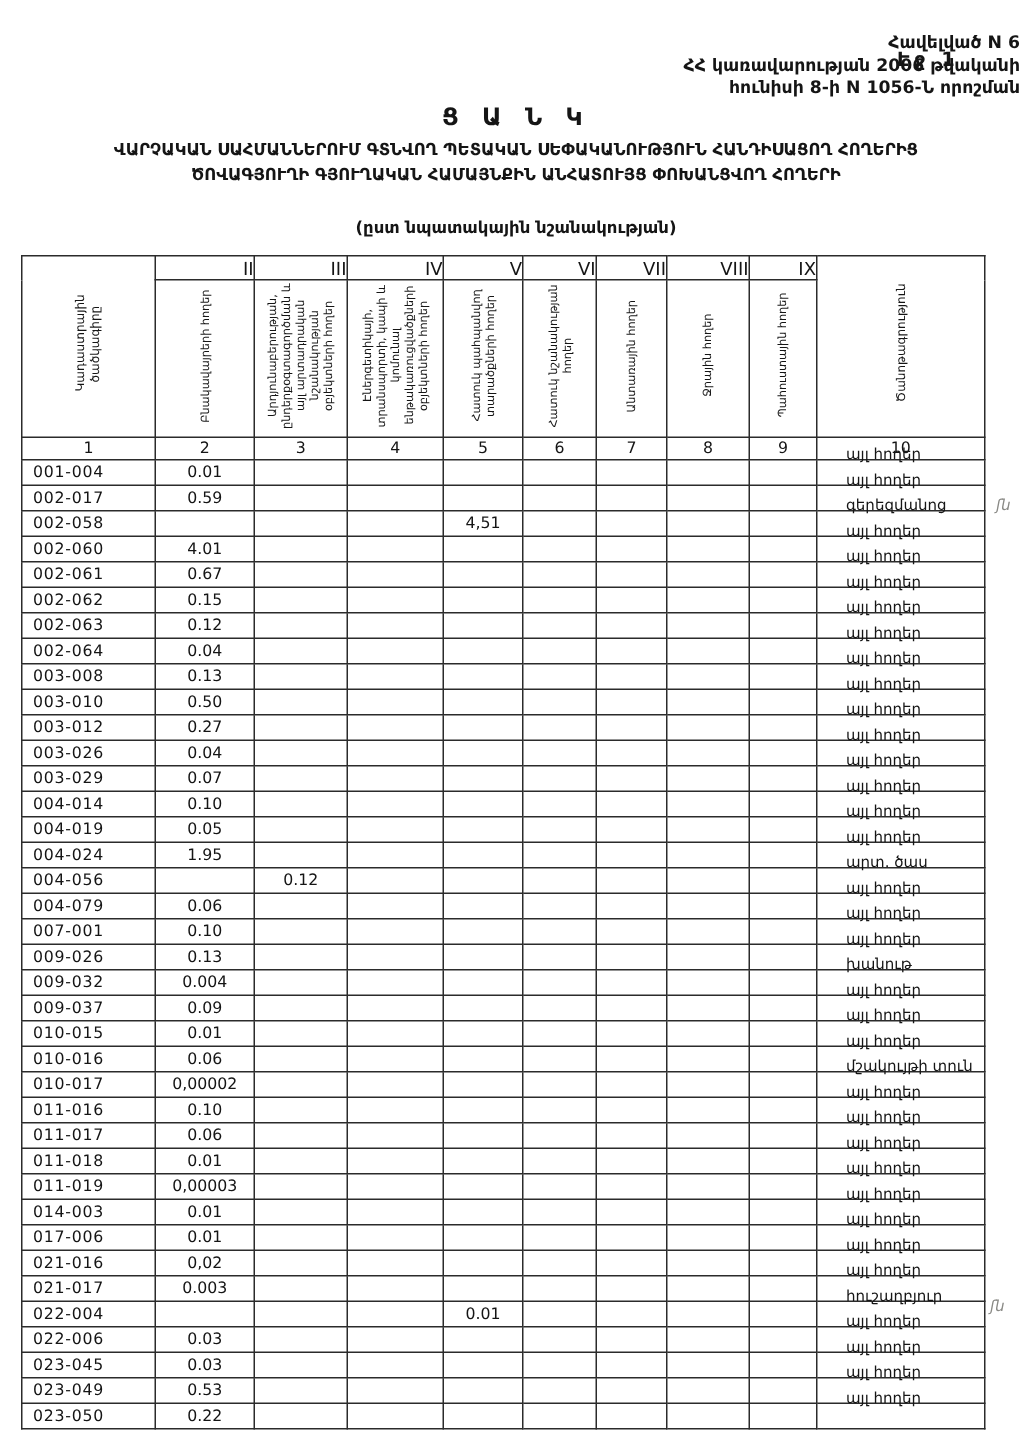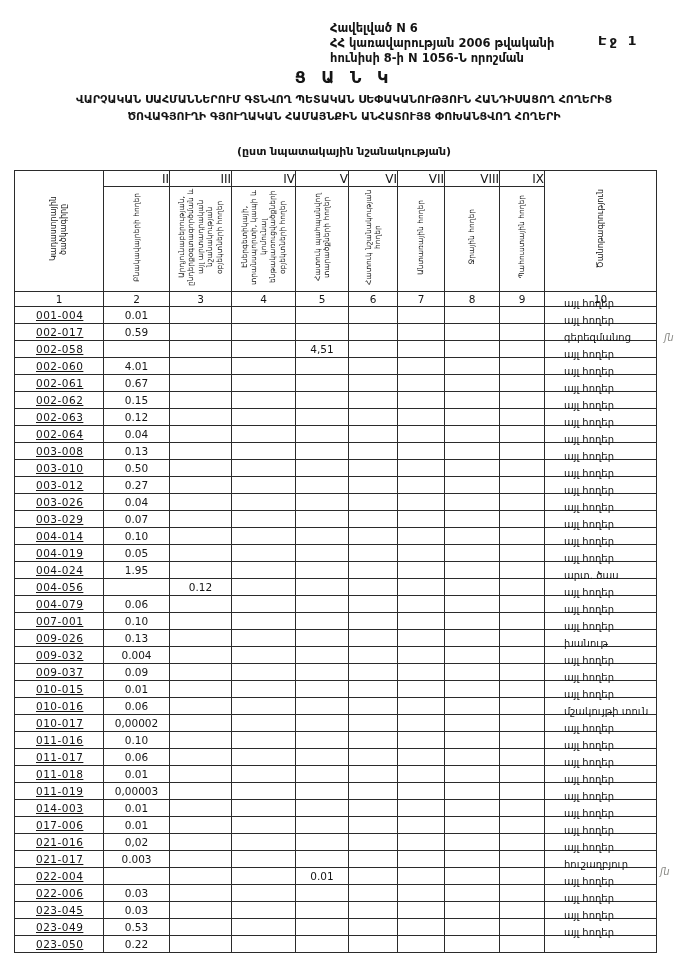--- a/index.html
+++ b/index.html
@@ -7,21 +7,21 @@
     width:688px;height:967px;background:#ffffff;position:relative;
     font-family:"DejaVu Sans","Liberation Sans",sans-serif;color:#151515;
     overflow:hidden;
   }
   .page-num{
     position:absolute;top:2px;left:598px;font-weight:bold;font-size:13px;
     letter-spacing:3px;
     margin-top:31px;
   }
   .appendix{
-    position:absolute;top:21px;left:330px;width:350px;text-align:left;
+    position:absolute;top:21px;left:330px;width:350px;text-align:right;
     font-weight:bold;font-size:11.5px;line-height:1.3;
   }
   .title-block{position:absolute;top:68px;left:0;width:688px;text-align:center;font-weight:bold;}
   .title-caption{font-size:16px;letter-spacing:5px;margin-bottom:5px;}
   .title-line{font-size:11px;line-height:1.5;}
   .title-sub{font-size:11px;font-weight:bold;margin-top:20px;}
   table.main{
     position:absolute;top:170px;left:14px;border-collapse:collapse;
     table-layout:fixed;
   }
@@ -31,21 +31,21 @@
   td.roman{height:15px;text-align:right;font-size:12px;vertical-align:middle;}
   td.vh{height:104px;vertical-align:middle;text-align:center;}
   .vtext{
     writing-mode:vertical-rl;transform:rotate(180deg);
     display:inline-block;font-size:7.5px;line-height:1.25;max-height:100px;
     text-align:center;
   }
   .vtext.tall{max-height:116px;font-size:8px;}
   td.numcell{height:14px;text-align:center;font-size:10.5px;vertical-align:middle;}
   tbody.data td{height:16px;font-size:10.5px;vertical-align:middle;}
-  tbody.data td.code{text-align:left;padding-left:21px;letter-spacing:0.5px;text-decoration:underline;}
+  tbody.data td.code{text-align:left;padding-left:7px;letter-spacing:0.5px;}
   tbody.data td.val{text-align:center;}
   tbody.data td.remark{position:relative;overflow:visible;}
   tbody.data td.remark span{
     position:absolute;top:-9px;left:19px;white-space:nowrap;font-size:10px;
   }
   .pmark{position:absolute;color:#8a8a86;font-size:10px;font-style:italic;}
   .pmark1{top:332px;left:664px;}
   .pmark2{top:866px;left:660px;}
 </style>
 </head>

